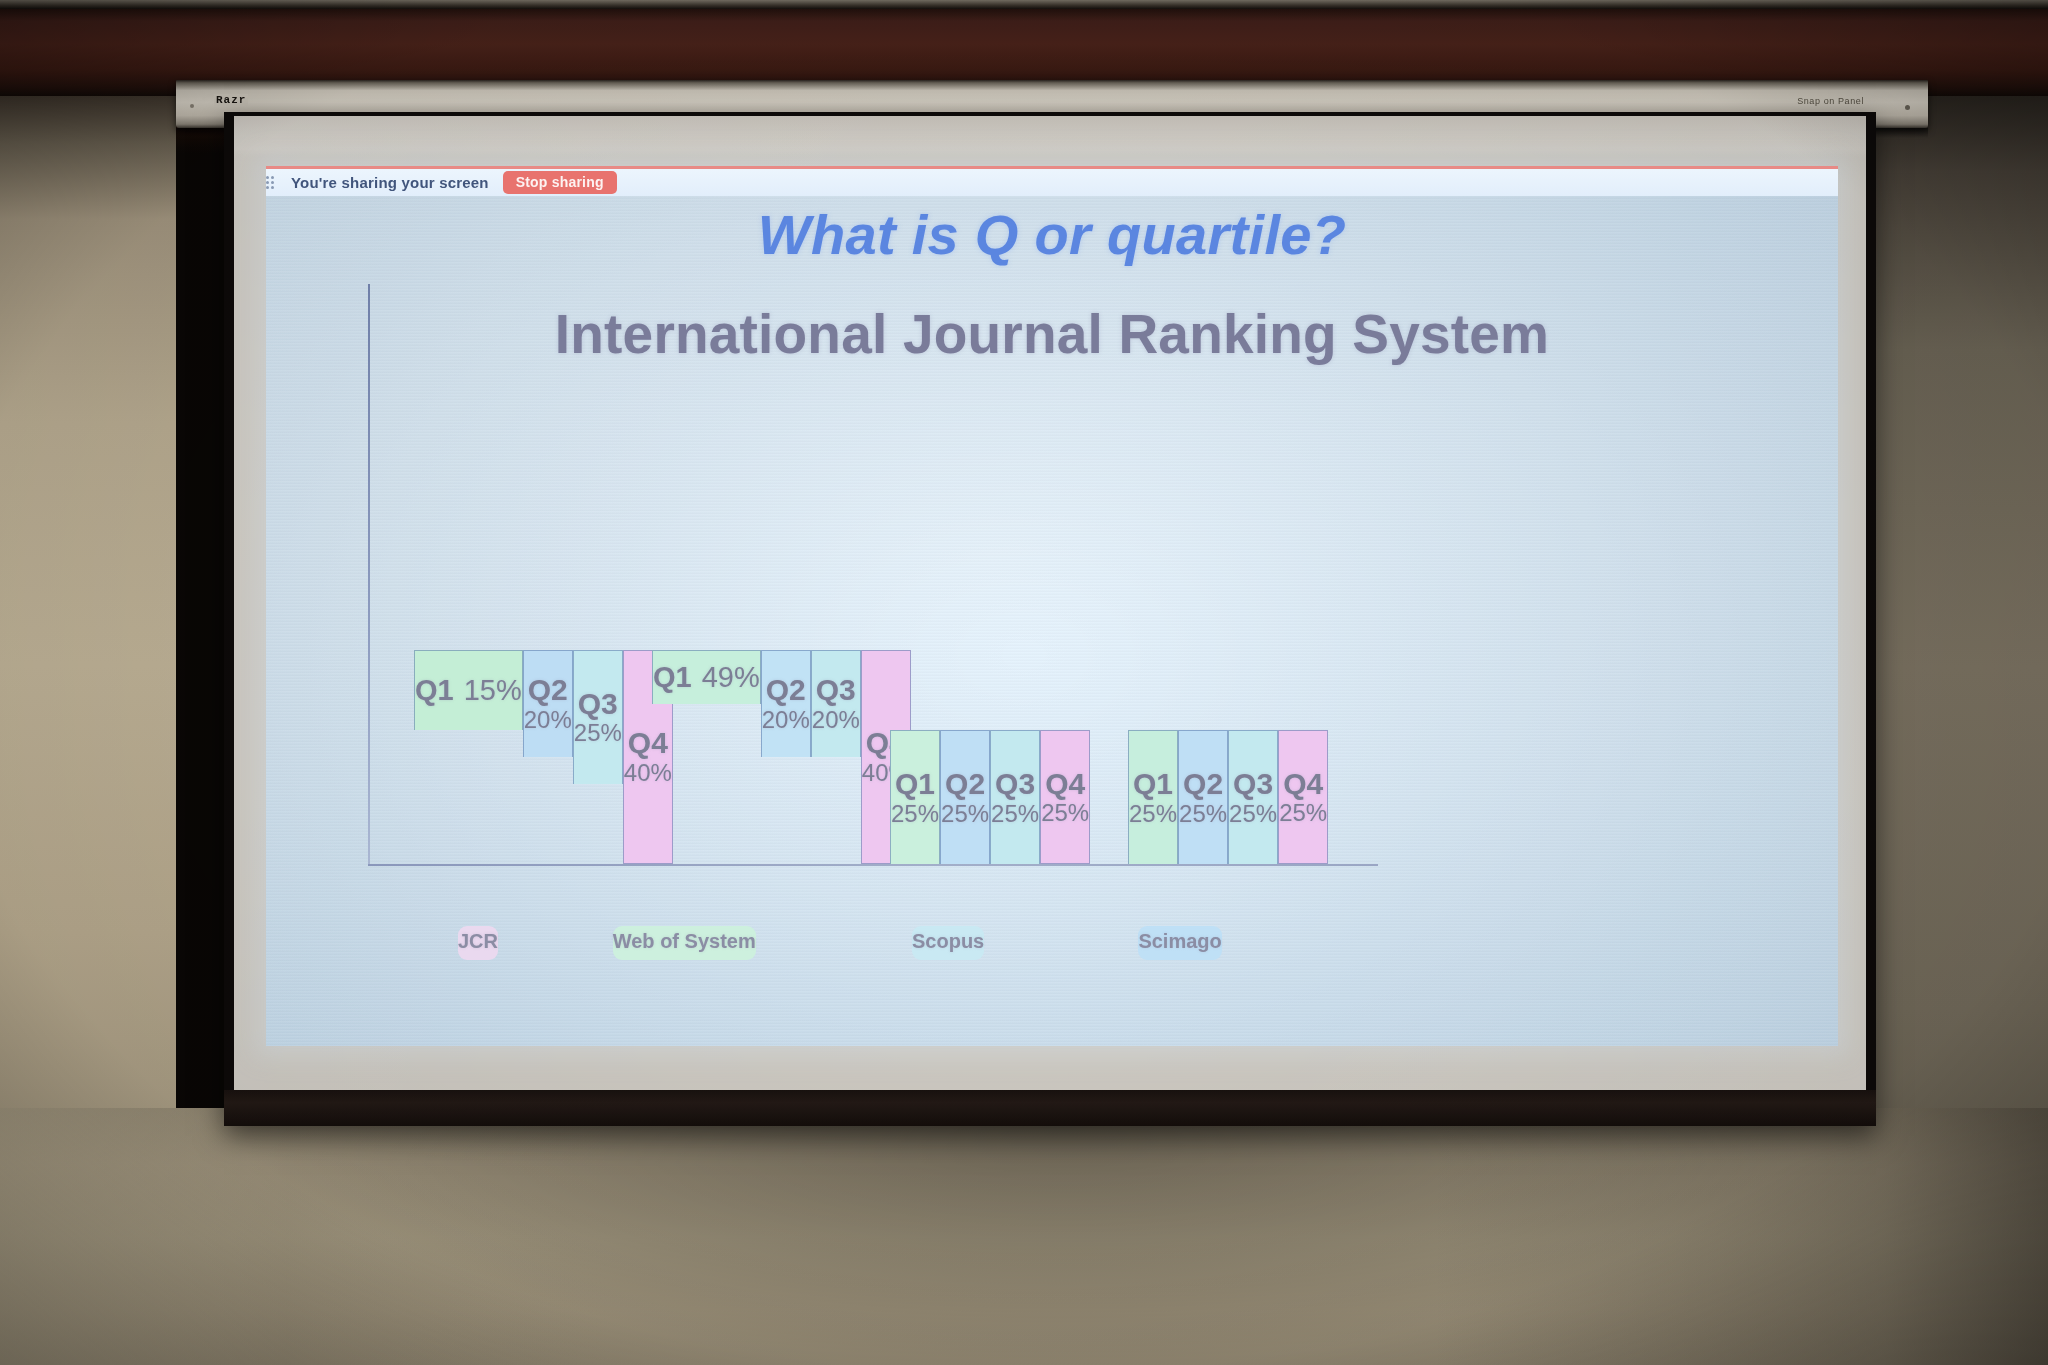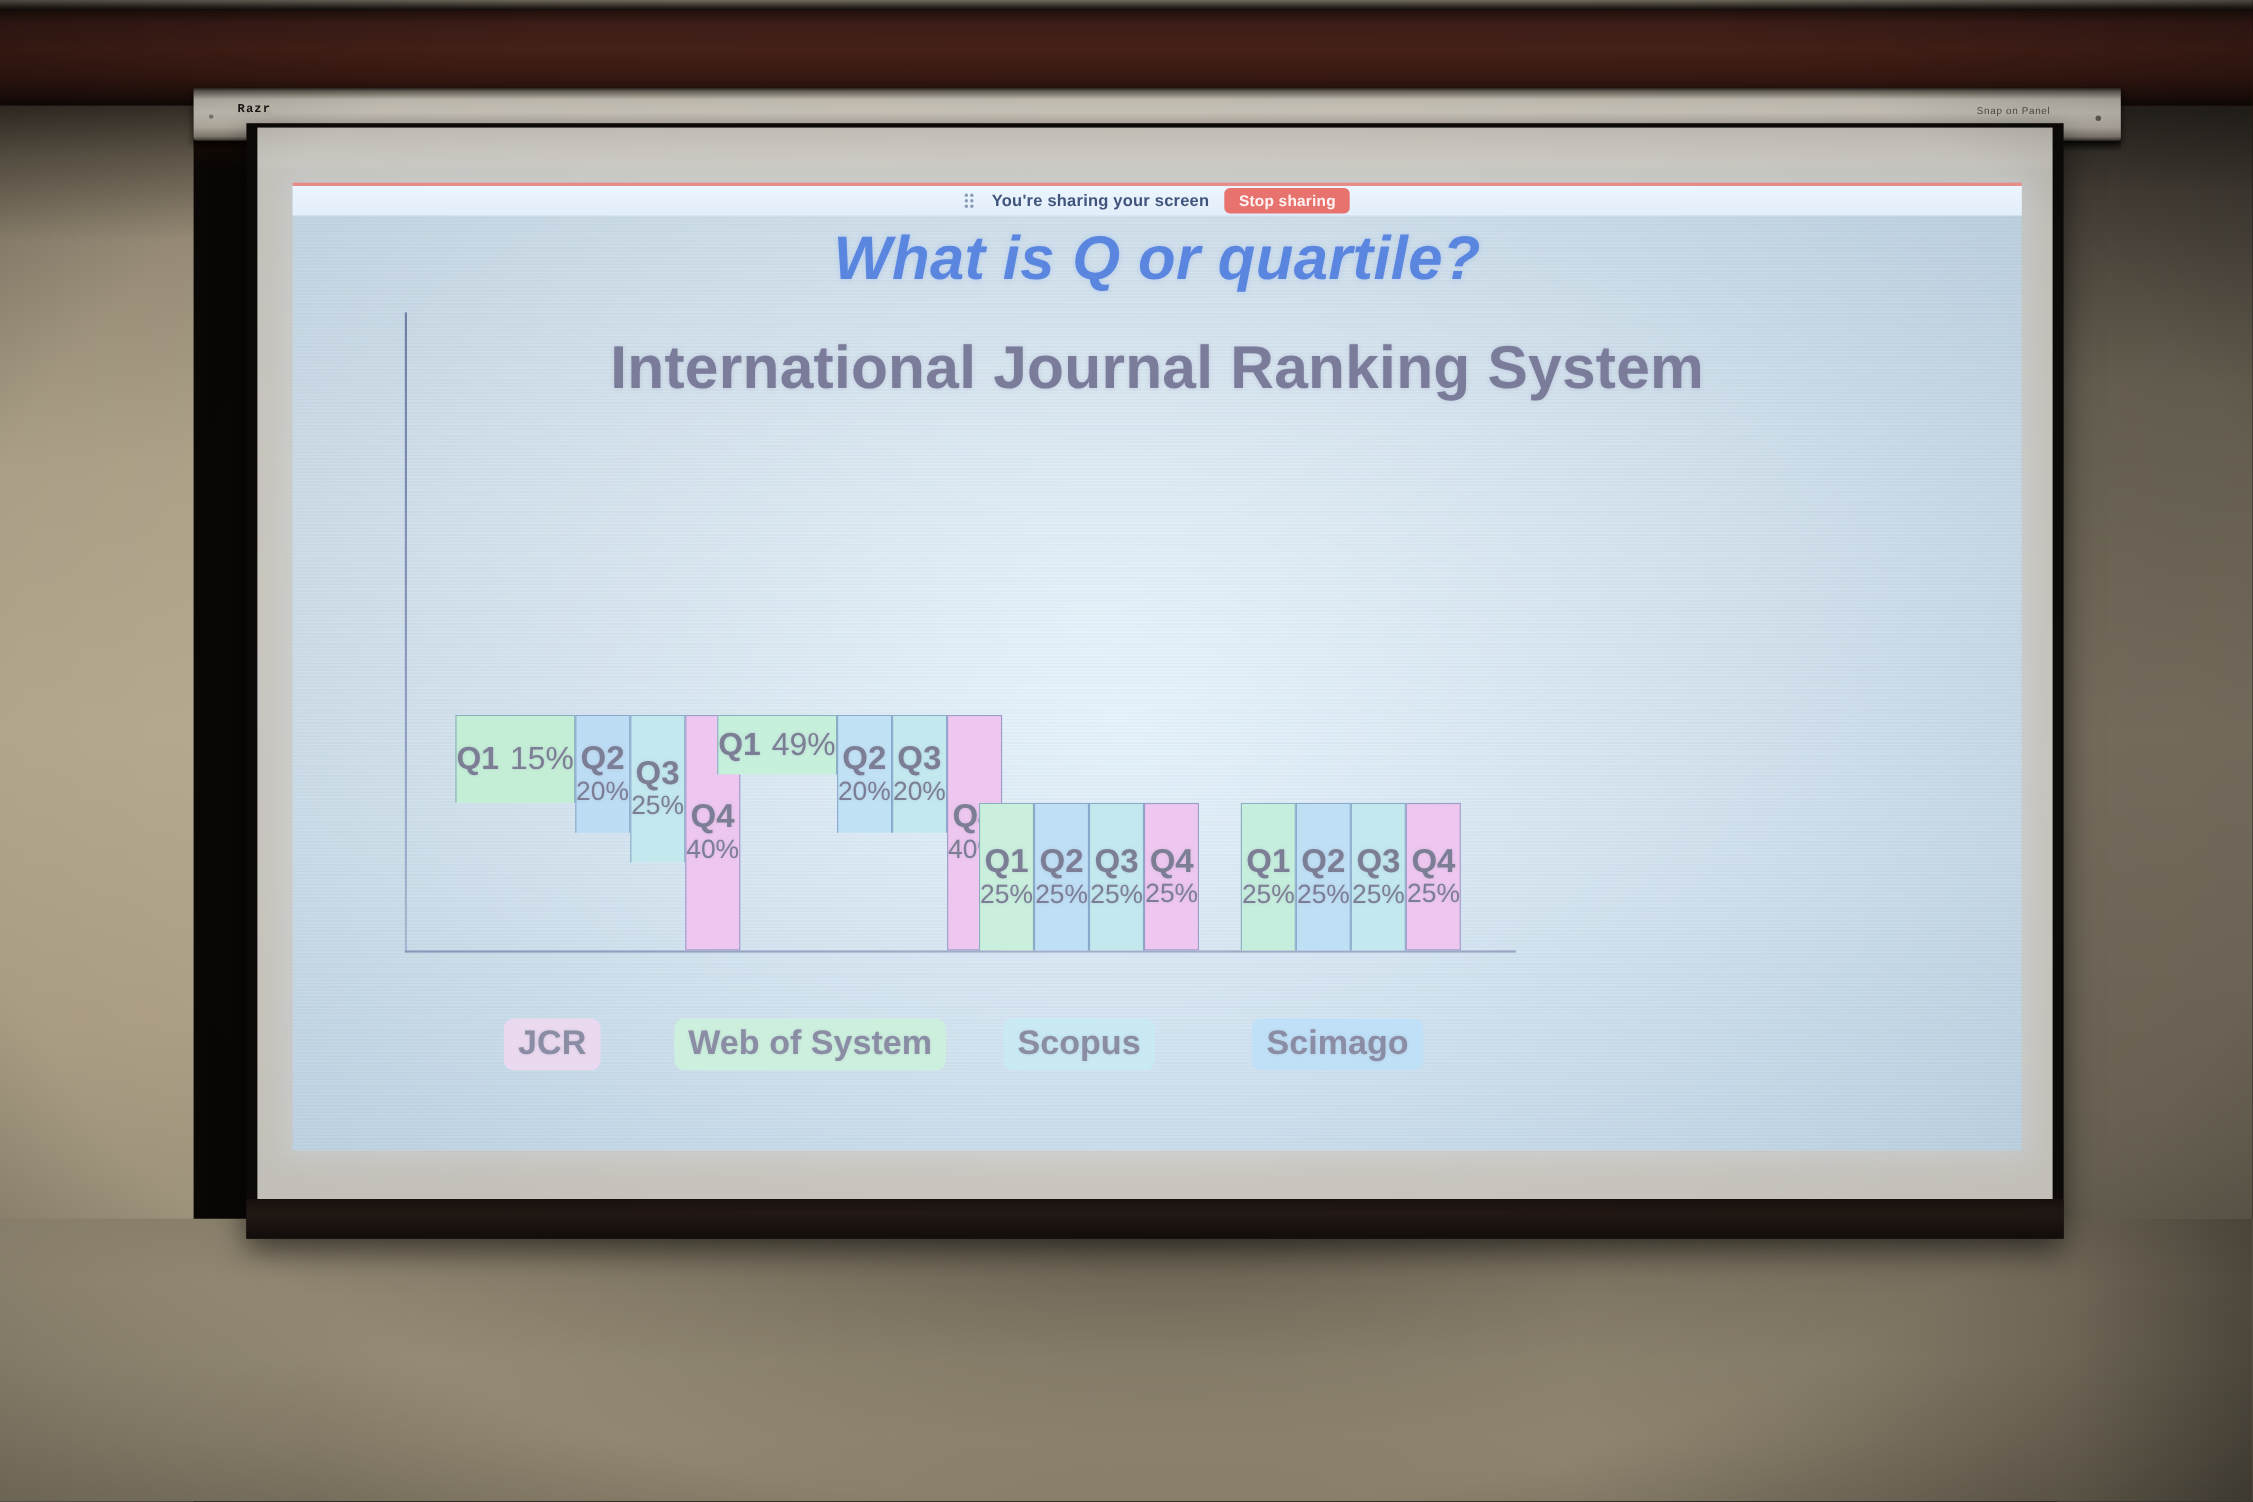--- a/index.html
+++ b/index.html
@@ -94,21 +94,21 @@
   }
   
   #projection:after{
     content:""; position:absolute; inset:0; pointer-events:none;
     background:repeating-linear-gradient(180deg, rgba(255,255,255,.055) 0px, rgba(255,255,255,.055) 1px, rgba(0,0,0,.018) 2px, rgba(0,0,0,.018) 3px);
   }
 
   
   #share-bar{
     position:absolute; left:0; top:0; width:1572px; height:30px;
-    display:flex; align-items:center; justify-content:center; gap:14px;
+    display:flex; align-items:center; gap:14px;
     background:linear-gradient(180deg,#ecf5fd 0%,#e2eefb 100%);
     border-top:3px solid #e88a86;
     z-index:4;
   }
   #share-grip{
     width:11px;height:13px;display:grid;grid-template-columns:3px 3px;grid-template-rows:3px 3px 3px;
     gap:2px; opacity:.75;
   }
   #share-grip i{display:block;width:3px;height:3px;background:#6a7d9c;border-radius:50%;}
   #share-text{font-size:15px; color:#41557c; font-weight:600; letter-spacing:.2px;}
@@ -162,22 +162,22 @@
   .seg.inline{flex-direction:row; gap:10px;}
   .seg.inline .q{font-size:29px;}
   .seg.inline .p{font-size:29px;}
 
   
   #labels{
     position:absolute; left:96px; top:760px; width:1020px; height:60px; z-index:3;
   }
   .src-label{
     position:absolute; top:0;
-    font-size:31px; font-weight:600; color:#8b8da4;
-    padding:4px 13px 7px; border-radius:9px;
+    font-size:20px; font-weight:600; color:#8b8da4;
+    padding:4px 0 7px; border-radius:9px;
     text-shadow:0 0 3px rgba(150,150,180,.3);
     white-space:nowrap;
   }
 
   
   #vignette{
     position:absolute; inset:0; pointer-events:none;
     background:radial-gradient(ellipse 1500px 1000px at 50% 48%, rgba(255,255,255,0) 0%, rgba(0,0,0,.10) 72%, rgba(0,0,0,.42) 100%);
   }
   #glare{

